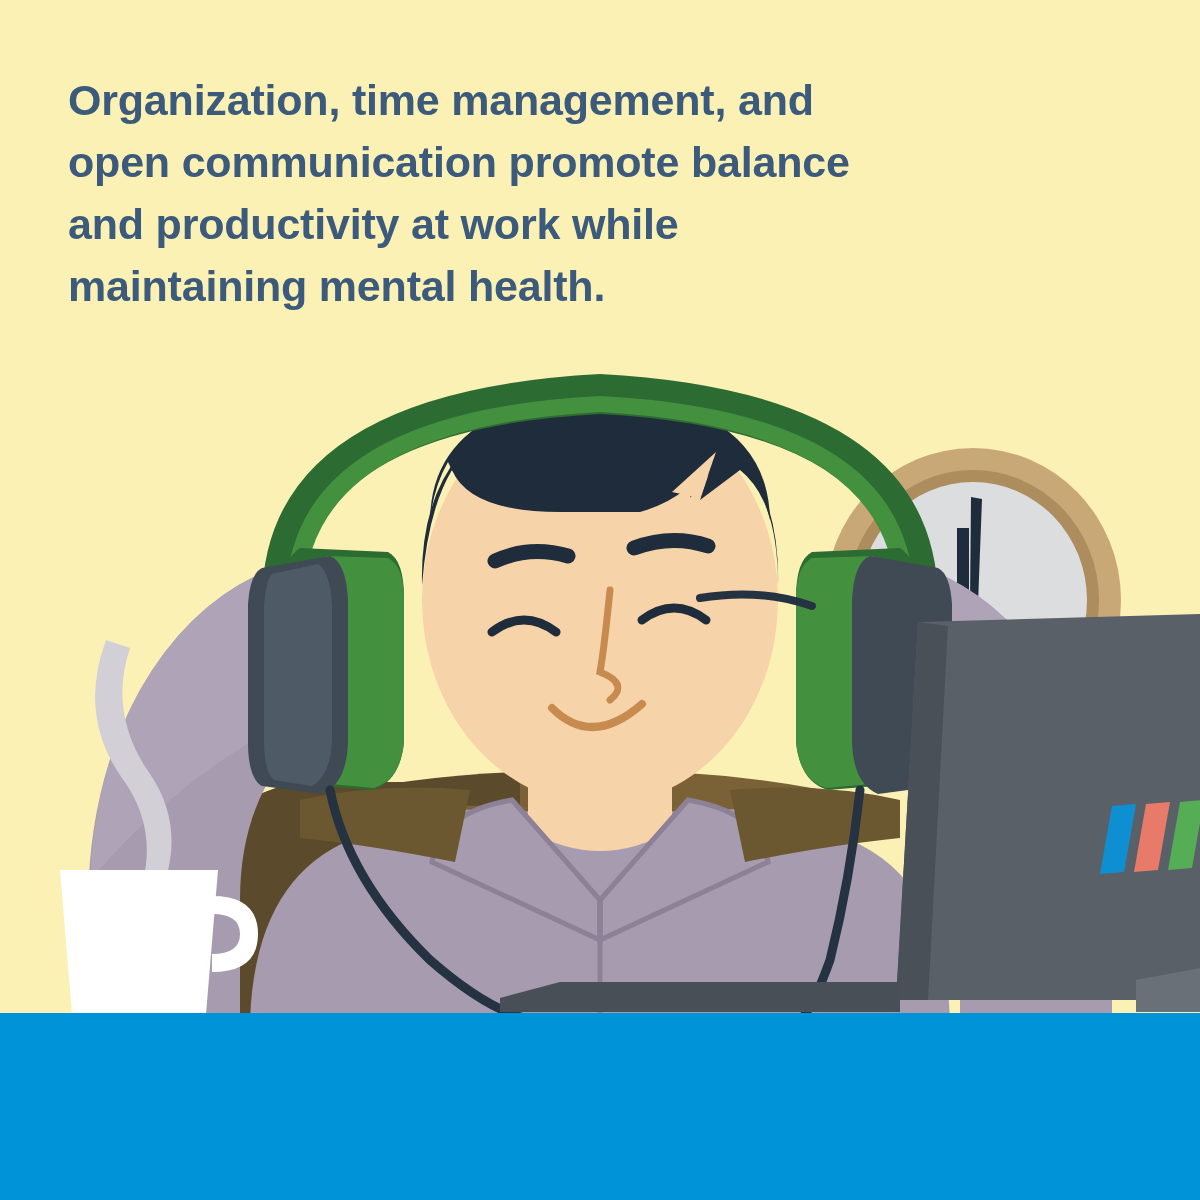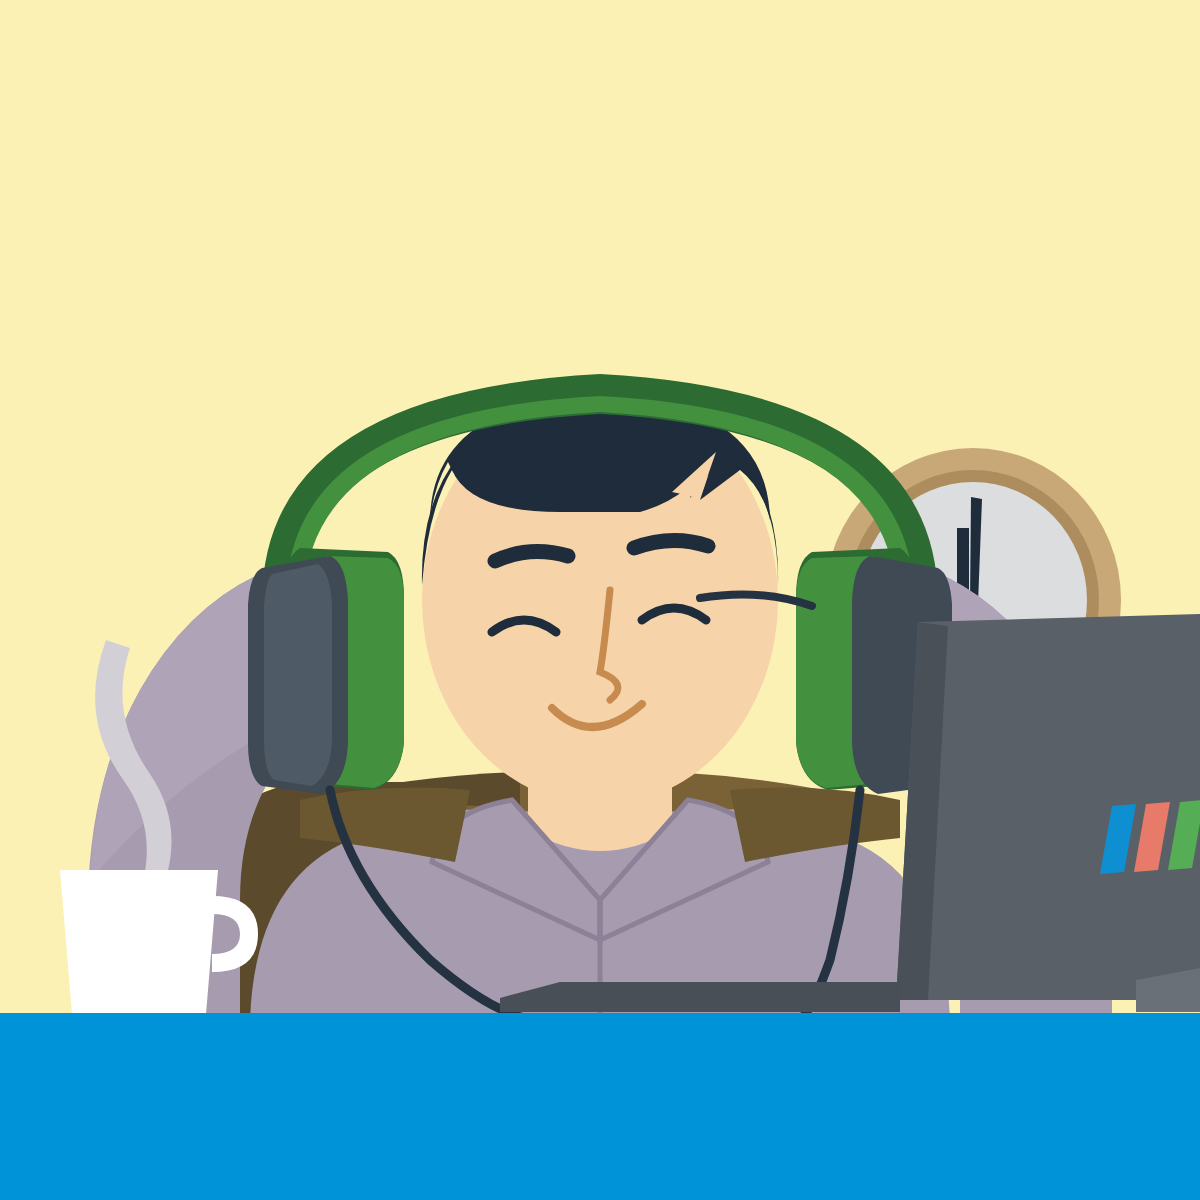--- a/index.html
+++ b/index.html
@@ -158,20 +158,24 @@
     </g>
 
     <g>
       <path d="M106 640 Q78 716 122 778 Q166 838 132 912 Q108 962 112 1010
                L136 1010 Q128 960 152 912 Q192 836 150 774 Q108 714 130 648 Z" fill="#D2D0D6"></path>
       <path d="M60 870 L218 870 L206 1014 L72 1014 Z" fill="#FFFFFF"></path>
       <path d="M212 896 Q258 896 258 934 Q258 972 212 972 L212 954 Q240 954 240 934 Q240 914 212 914 Z" fill="#FFFFFF"></path>
     </g>
   </svg>
 
+  <div id="headline">Organization, time management, and
+open communication promote balance
+and productivity at work while
+maintaining mental health.</div>
 
   <div id="banner">
 
     
 
     
   </div>
 </div>
 
 </body></html>

